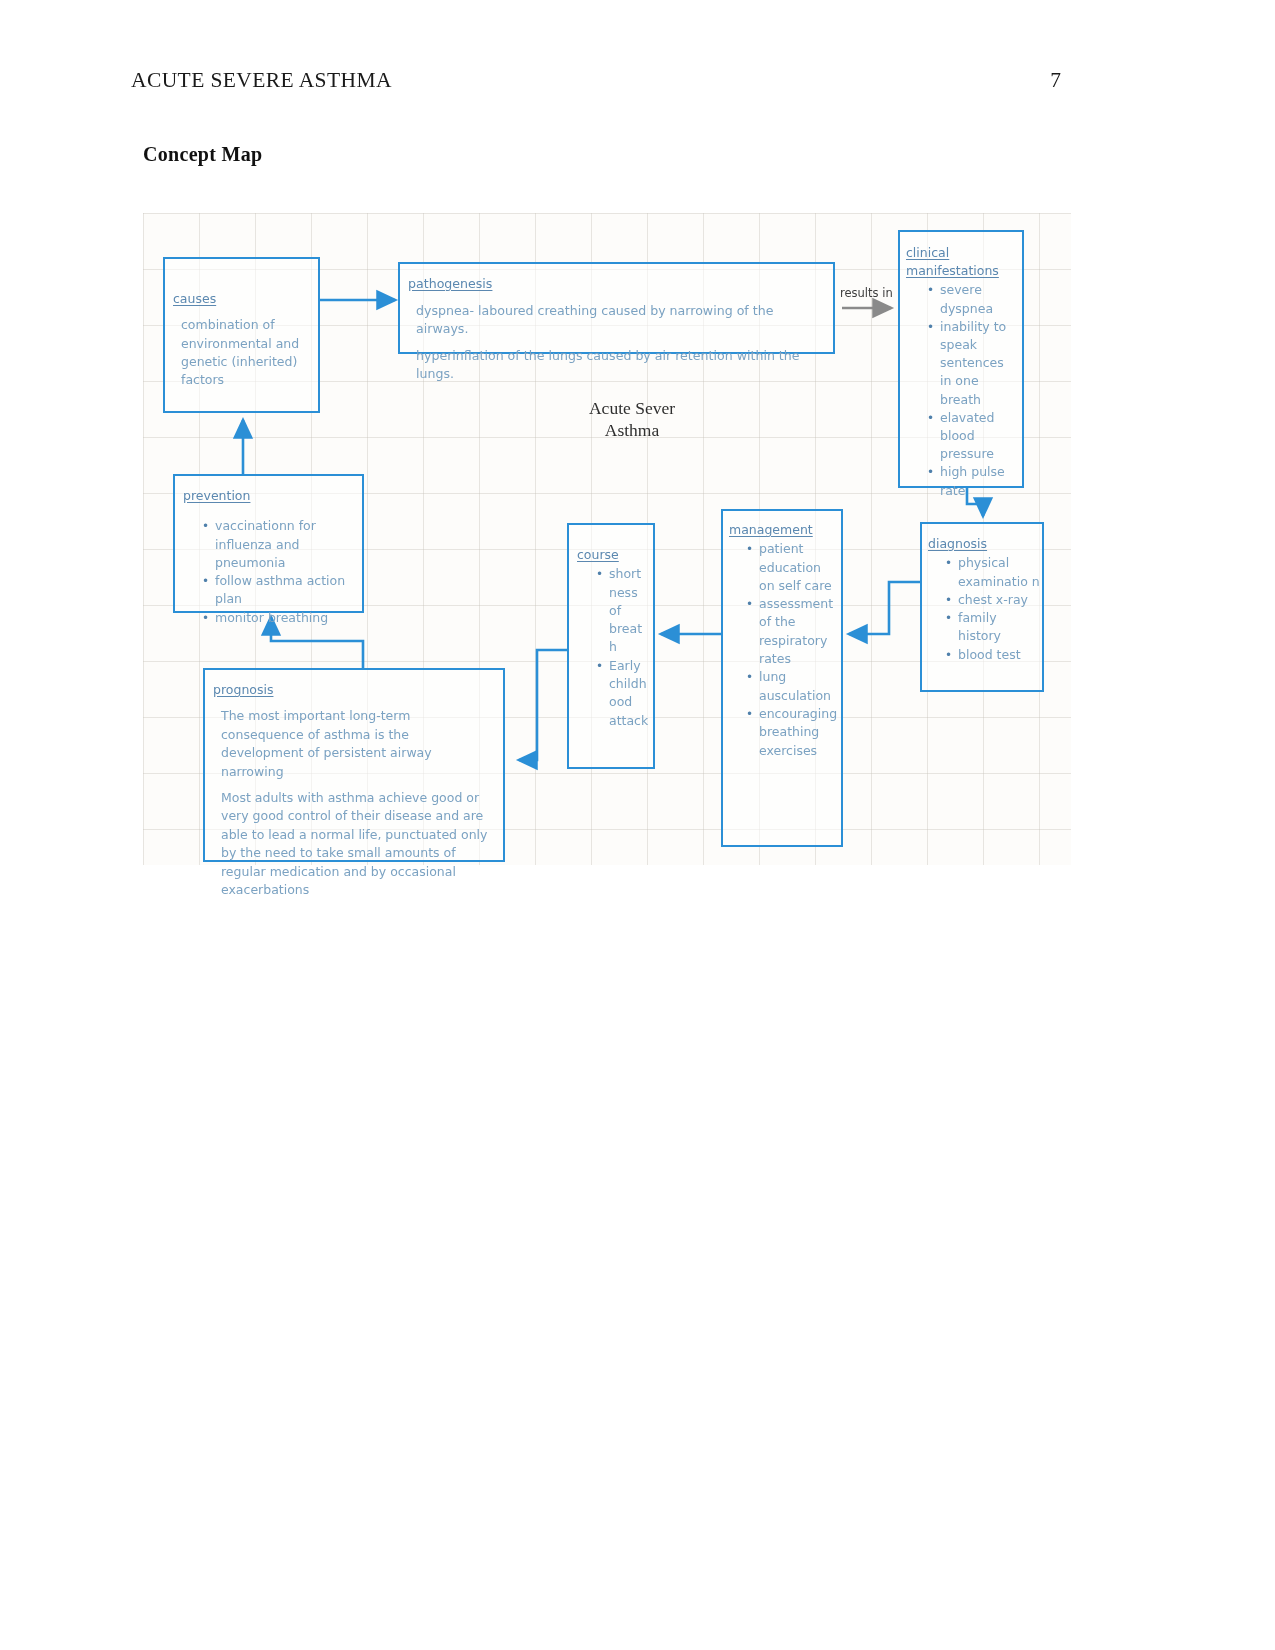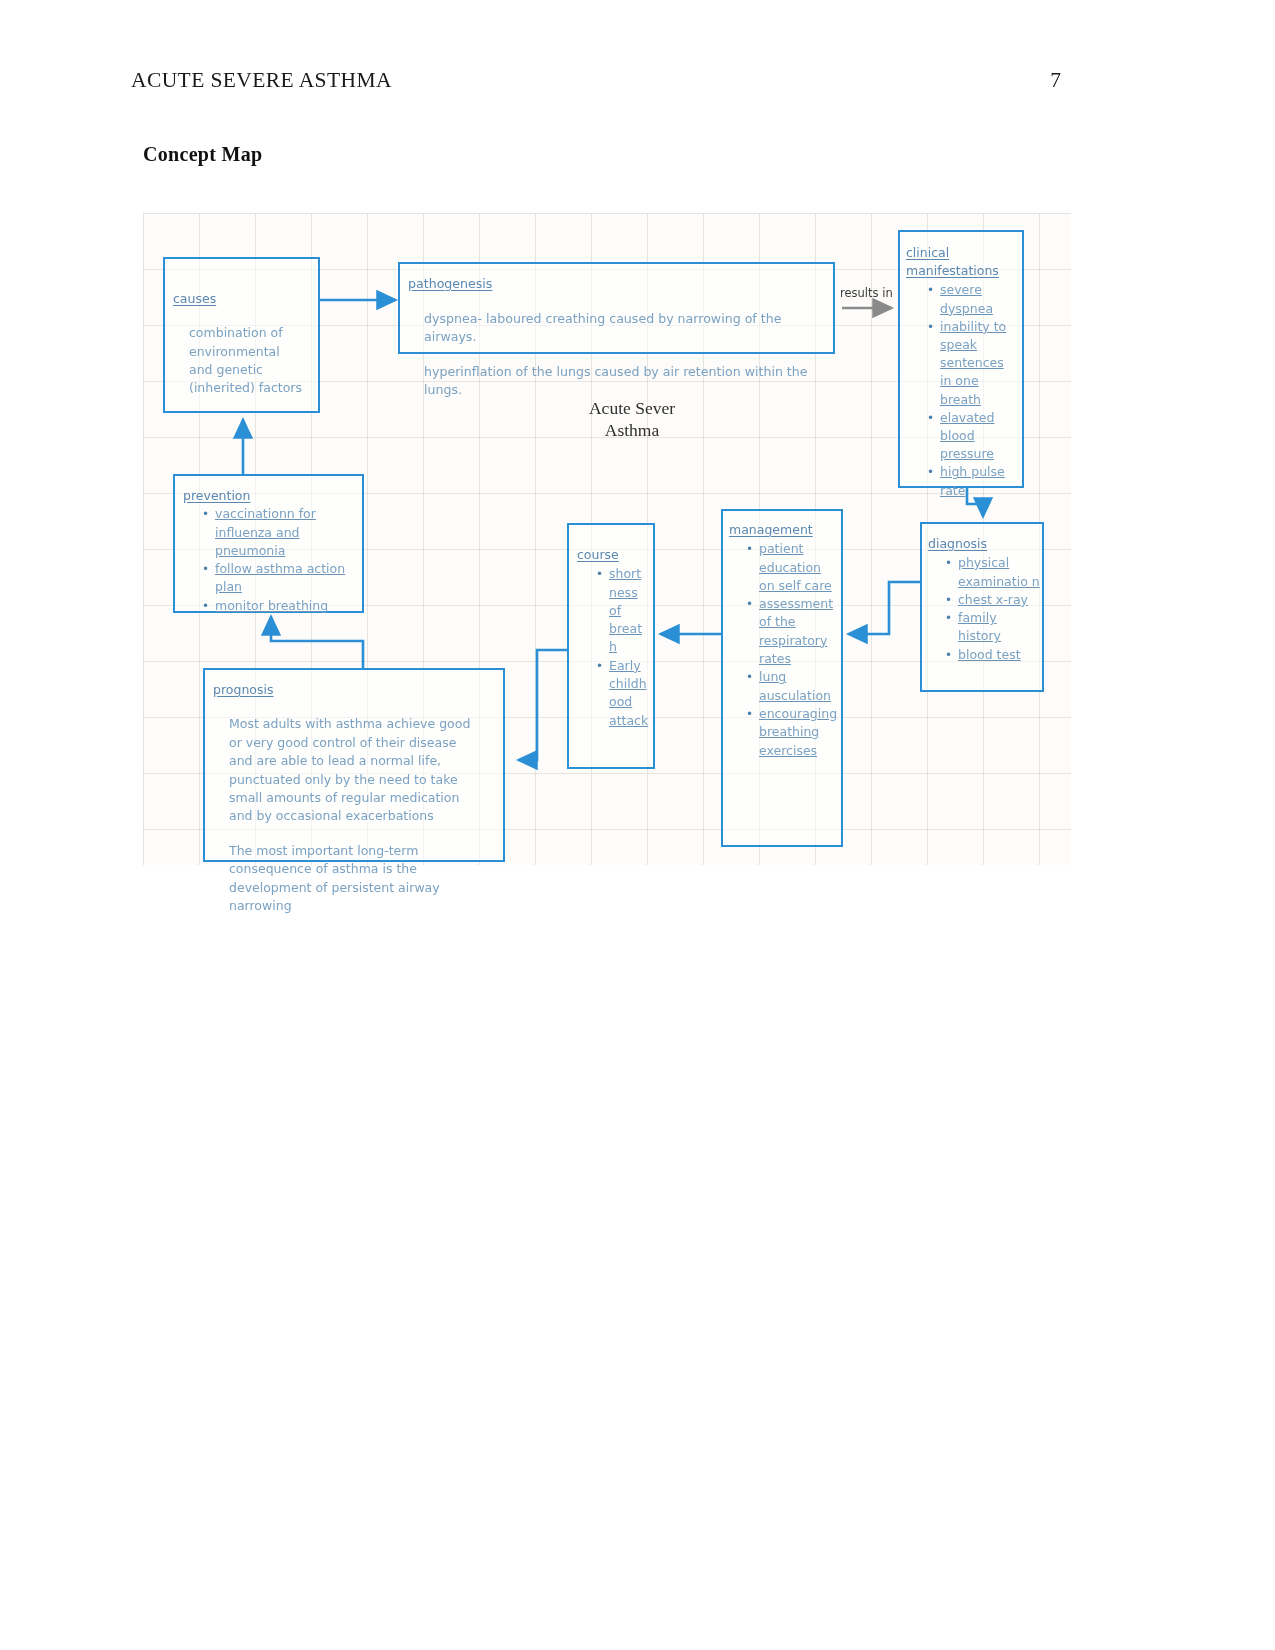--- a/index.html
+++ b/index.html
@@ -94,36 +94,35 @@
     display: inline-block;
     white-space: pre;
   }
   .node .node-body {
     color: #7ba2c2;
   }
   .node ul {
     margin: 0;
     padding: 0 0 0 22px;
     list-style: none;
-    text-decoration: underline;
   }
   .node ul li {
     position: relative;
     color: #7ba2c2;
   }
   .node ul li::before {
     content: "\2022";
     position: absolute;
     left: -13px;
     top: 0;
     color: #4f80ab;
     font-size: 12px;
   }
   .node p {
-    margin: 16px;
+    margin: 8px;
     color: #7ba2c2;
   }
 
   
   #node-causes {
     left: 20px; top: 44px; width: 157px; height: 156px;
     padding: 31px 0 0 8px;
     font-size: 12.5px;
     line-height: 18.3px;
   }
@@ -142,21 +141,21 @@
   }
   #node-clinical .node-title { line-height: 18.2px; }
   #node-clinical ul { padding-left: 34px; margin-top: 1px; }
 
   #node-prevention {
     left: 30px; top: 261px; width: 191px; height: 139px;
     padding: 11px 4px 0 8px;
     font-size: 12.5px;
     line-height: 18.3px;
   }
-  #node-prevention ul { padding-left: 32px; margin-top: 0; }
+  #node-prevention ul { padding-left: 32px; margin-top: 12px; }
 
   #node-prognosis {
     left: 60px; top: 455px; width: 302px; height: 194px;
     padding: 11px 6px 0 8px;
     font-size: 12.5px;
     line-height: 18.4px;
   }
   #node-prognosis p { white-space: pre-line; }
 
   #node-course {
@@ -287,22 +286,22 @@
     <span class="node-title">prevention</span>
     <ul>
       <li>vaccinationn for influenza and pneumonia</li>
       <li> follow asthma action plan</li>
       <li>   monitor breathing</li>
     </ul>
   </div>
 
   <div class="node" id="node-prognosis">
     <span class="node-title">prognosis</span>
+    <p class="node-body">The most important long-term consequence of asthma is the development of persistent airway narrowing</p>
     <p class="node-body">Most adults with asthma achieve good or very good control of their disease and are able to lead a normal life, punctuated only by the need to take small amounts of regular medication and by occasional exacerbations</p>
-    <p class="node-body">The most important long-term consequence of asthma is the development of persistent airway narrowing</p>
   </div>
 
   <div class="node" id="node-course">
     <span class="node-title">course</span>
     <ul>
       <li>short ness of breat h</li>
       <li>Early childh ood attack</li>
     </ul>
   </div>
 

